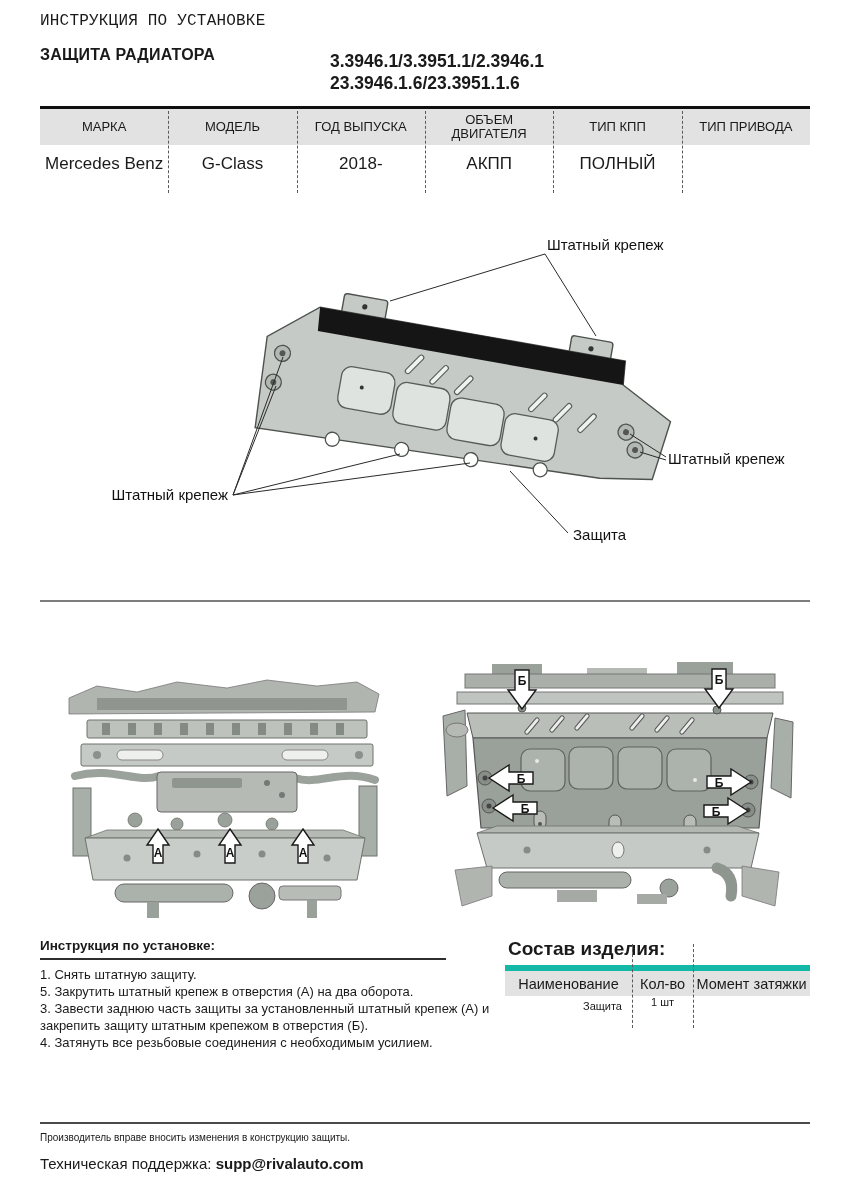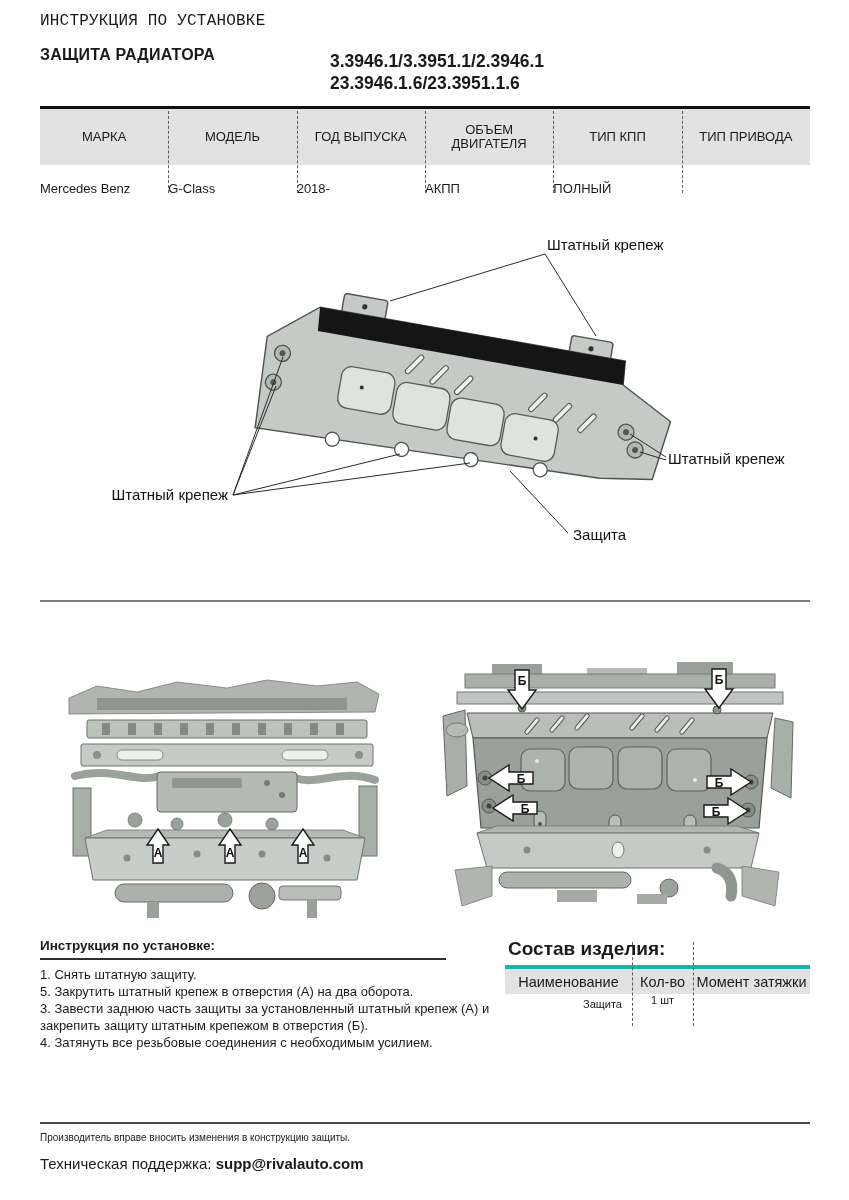--- a/index.html
+++ b/index.html
@@ -6,39 +6,39 @@
   body{width:849px;height:1200px;position:relative;font-family:"Liberation Sans",sans-serif;color:#1a1a1a;}
   .abs{position:absolute;}
 
   
   .doc-type{left:40px;top:12px;font-size:16px;letter-spacing:.2px;font-family:Liberation Mono, monospace;}
   .doc-title{left:40px;top:46px;font-size:16px;font-weight:bold;letter-spacing:.2px;}
   .part-numbers{left:330px;top:50px;font-size:17.5px;font-weight:bold;line-height:22px;white-space:nowrap;}
 
   
   .spec-table{left:40px;top:106px;width:770px;border-top:3px solid #0f0f0f;}
-  .spec-head{display:grid;grid-template-columns:repeat(6,1fr);background:#e2e2e2;height:56px;align-items:center;}
+  .spec-head{display:grid;grid-template-columns:repeat(6,1fr);background:#e2e2e2;height:36px;align-items:center;}
   .spec-head .cell{text-align:center;font-size:13px;line-height:14px;padding:0 16px;}
   .spec-vals{display:grid;grid-template-columns:repeat(6,1fr);height:40px;}
-  .spec-vals .cell{font-size:13px;padding-top:16px;}
+  .spec-vals .cell{text-align:center;font-size:17px;padding-top:9px;}
   .vline{position:absolute;top:2px;height:82px;width:0;border-left:1px dashed #5a5a5a;}
 
   
   .mid-rule{left:40px;top:600px;width:770px;height:2px;background:#7d7d7d;}
 
   
   .instr{left:40px;top:938px;width:464px;}
   .instr-title{font-weight:bold;font-size:13.5px;}
   .instr-rule{border:0;border-top:2px solid #2e2e2e;width:406px;margin:5px 0 6px 0;}
   .step{font-size:13px;line-height:17px;}
 
   
   .comp{left:505px;top:938px;width:305px;}
   .comp-title{font-weight:bold;font-size:19px;padding-left:3px;}
-  .comp-table{margin-top:5px;border-top:4px solid #14b8a6;position:relative;}
+  .comp-table{margin-top:5px;border-top:6px solid #14b8a6;position:relative;}
   .comp-head{display:grid;grid-template-columns:127px 61px 117px;background:#e2e2e2;height:25px;align-items:center;font-size:14.5px;text-align:center;}
   .comp-row{display:grid;grid-template-columns:127px 61px 117px;height:22px;font-size:11px;align-items:start;}
   .comp-row .c-name{text-align:right;padding:4px 10px 0 0;}
   .comp-row .c-qty{text-align:center;padding-top:0;}
   .comp-row .c-torque{text-align:center;padding-top:4px;}
   .comp-vline{position:absolute;top:-27px;height:84px;width:0;border-left:1px dashed #5a5a5a;}
 
   
   .footer-rule{left:40px;top:1122px;width:770px;height:2px;background:#4a4a4a;}
   .footer-note{left:40px;top:1132px;font-size:10px;}

